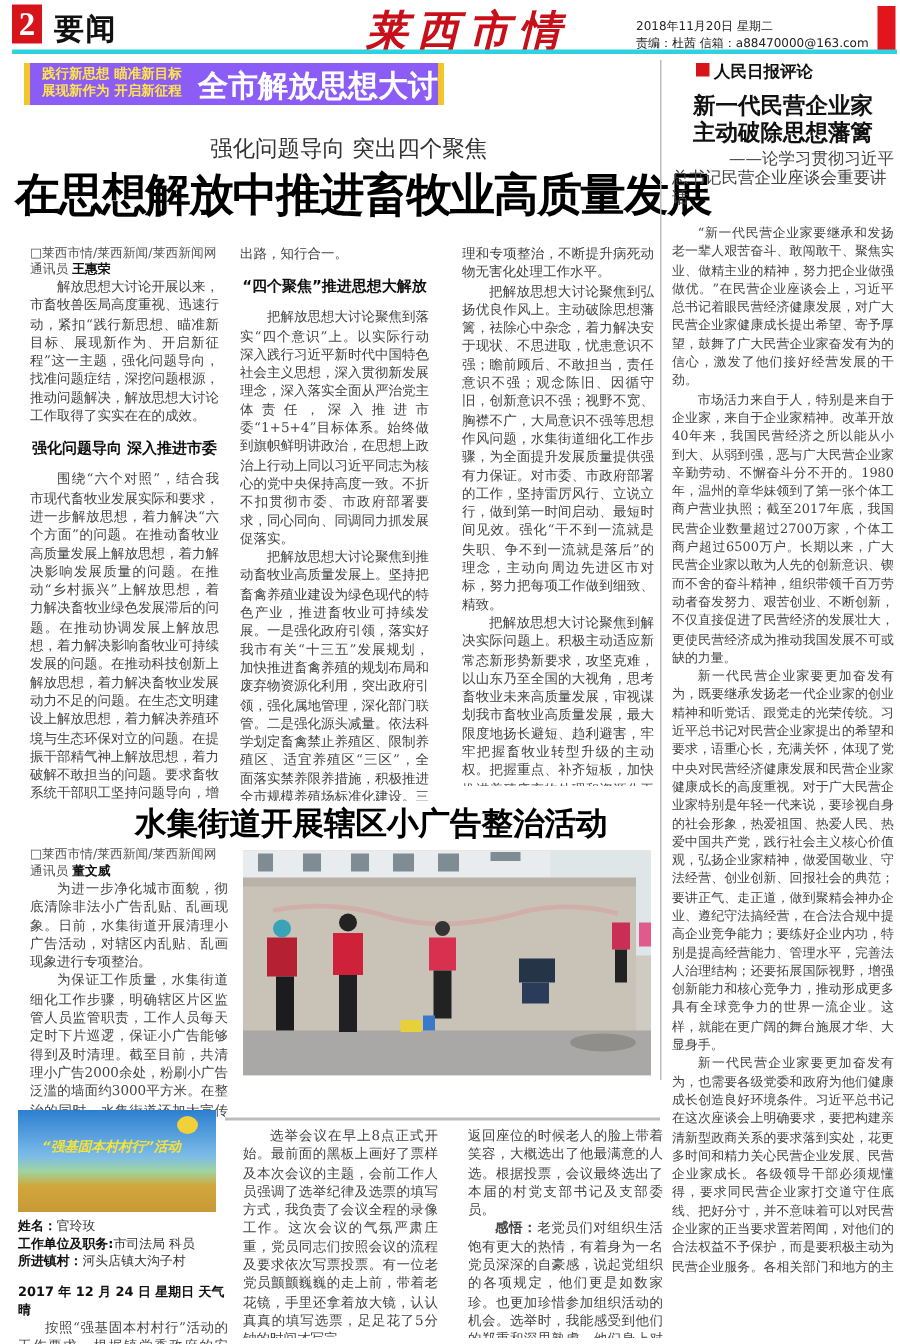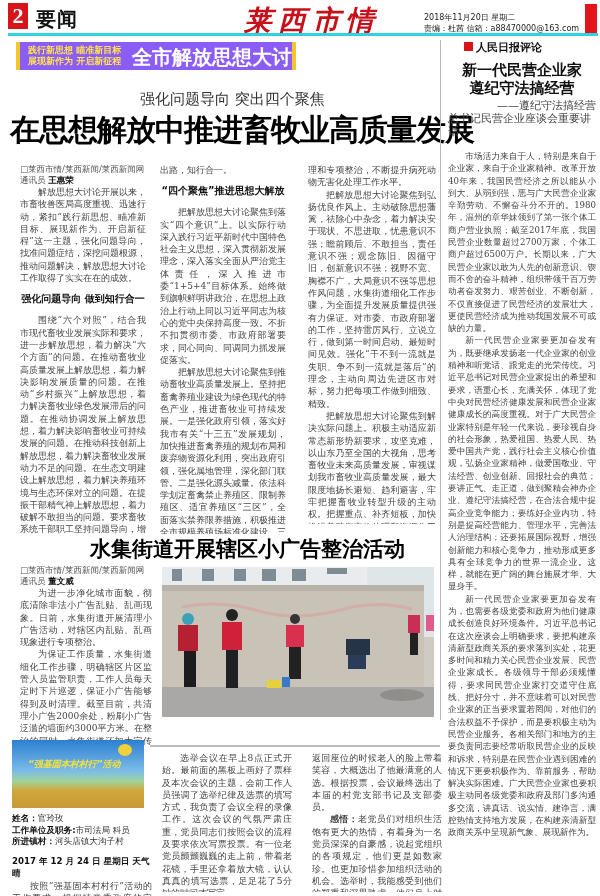--- a/index.html
+++ b/index.html
@@ -74,21 +74,21 @@
 
 <div class="abs" id="kicker">强化问题导向  突出四个聚焦</div>
 <div class="abs" id="headline">在思想解放中推进畜牧业高质量发展</div>
 
 <div class="abs col" id="c1">
   <div class="byline">
     <div>□莱西市情/莱西新闻/莱西新闻网</div>
     <div><span>通讯员</span> <b>王惠荣</b></div>
   </div>
   <p>解放思想大讨论开展以来，市畜牧兽医局高度重视、迅速行动，紧扣“践行新思想、瞄准新目标、展现新作为、开启新征程”这一主题，强化问题导向，找准问题症结，深挖问题根源，推动问题解决，解放思想大讨论工作取得了实实在在的成效。</p>
-  <h4>强化问题导向 做到知行合一</h4>
+  <h4>强化问题导向 深入推进市委</h4>
   <p>围绕“六个对照”，结合我市现代畜牧业发展实际和要求，进一步解放思想，着力解决“六个方面”的问题。在推动畜牧业高质量发展上解放思想，着力解决影响发展质量的问题。在推动“乡村振兴”上解放思想，着力解决畜牧业绿色发展滞后的问题。在推动协调发展上解放思想，着力解决影响畜牧业可持续发展的问题。在推动科技创新上解放思想，着力解决畜牧业发展动力不足的问题。在生态文明建设上解放思想，着力解决养殖环境与生态环保对立的问题。在提振干部精气神上解放思想，着力破解不敢担当的问题。要求畜牧系统干部职工坚持问题导向，增强问题意识，充分认清和把握畜牧业正面临“农业结构调整大变革、养殖区域布局大转移、标准化生产深入推行、养殖污染大治理大修复、畜产品贸易大开放大流通”行业大势，坚持知行合一，着力解决好“市场供给有效性不高、绿色发展可持续性不强、经济效益不佳”三大问题，在思想解放中找办法、找答案、找</p>
 </div>
 
 <div class="abs col" id="c2">
   <p style="text-indent:0">出路，知行合一。</p>
   <h4>“四个聚焦”推进思想大解放</h4>
   <p>把解放思想大讨论聚焦到落实“四个意识”上。以实际行动深入践行习近平新时代中国特色社会主义思想，深入贯彻新发展理念，深入落实全面从严治党主体责任，深入推进市委“1+5+4”目标体系。始终做到旗帜鲜明讲政治，在思想上政治上行动上同以习近平同志为核心的党中央保持高度一致。不折不扣贯彻市委、市政府部署要求，同心同向、同调同力抓发展促落实。</p>
   <p>把解放思想大讨论聚焦到推动畜牧业高质量发展上。坚持把畜禽养殖业建设为绿色现代的特色产业，推进畜牧业可持续发展。一是强化政府引领，落实好我市有关“十三五”发展规划，加快推进畜禽养殖的规划布局和废弃物资源化利用，突出政府引领，强化属地管理，深化部门联管。二是强化源头减量。依法科学划定畜禽禁止养殖区、限制养殖区、适宜养殖区“三区”，全面落实禁养限养措施，积极推进全市规模养殖场标准化建设。三是强化专业处理。加强养殖场粪污处理设施有效利用，实施源头减臭、过程控臭、末端除臭、综合治臭等各项技术措施，扎实开展养殖异味整治。四是强化资源化利用。积极探索养殖废弃物处理和资源化利用技术与模式，在全市范围内推广全量收集还田、清洁回用、微生物处理、臭气控制等技术模式，提升畜禽养殖废弃物资源化利用水平。同时，加强病死动物无害化处</p>
 </div>
 
@@ -96,27 +96,28 @@
   <p style="text-indent:0">理和专项整治，不断提升病死动物无害化处理工作水平。</p>
   <p>把解放思想大讨论聚焦到弘扬优良作风上。主动破除思想藩篱，祛除心中杂念，着力解决安于现状、不思进取，忧患意识不强；瞻前顾后、不敢担当，责任意识不强；观念陈旧、因循守旧，创新意识不强；视野不宽、胸襟不广，大局意识不强等思想作风问题，水集街道细化工作步骤，为全面提升发展质量提供强有力保证。对市委、市政府部署的工作，坚持雷厉风行、立说立行，做到第一时间启动、最短时间见效。强化“干不到一流就是失职、争不到一流就是落后”的理念，主动向周边先进区市对标，努力把每项工作做到细致、精致。</p>
   <p>把解放思想大讨论聚焦到解决实际问题上。积极主动适应新常态新形势新要求，攻坚克难，以山东乃至全国的大视角，思考畜牧业未来高质量发展，审视谋划我市畜牧业高质量发展，最大限度地扬长避短、趋利避害，牢牢把握畜牧业转型升级的主动权。把握重点、补齐短板，加快推进养殖废弃物处理和资源化工作：做好承担青岛市“市办实事”30处规模养殖场废弃物处理设施配建工作；按照市委、市政府部署和要求，结合推进“四减四增”三年行动方案，聚焦畜禽养殖污染等突出问题，以高度的政治责任感，不折不扣做好中央环保督察“回头看”交办的各项工作任务；继续全面落实好“外堵内控”防控策略，把“坚决不能在我市发生非洲猪瘟疫情”的各项措施落到实处。</p>
 </div>
 
 <div class="abs" id="r-rule"></div>
 <div class="abs" id="rcol">
   <div id="rtag"><span class="sq"></span><span>人民日报评论</span></div>
   <div id="rhead">
     <div>新一代民营企业家</div>
-    <div>遵纪守法搞经营</div>
+    <div>主动破除思想藩篱</div>
   </div>
   <div id="rsub">
-    <div class="r">——遵纪守法搞经营</div>
+    <div class="r">——论学习贯彻习近平</div>
     <div>总书记民营企业座谈会重要讲话</div>
   </div>
   <div id="rbody" class="col">
+    <p>“新一代民营企业家要继承和发扬老一辈人艰苦奋斗、敢闯敢干、聚焦实业、做精主业的精神，努力把企业做强做优。”在民营企业座谈会上，习近平总书记着眼民营经济健康发展，对广大民营企业家健康成长提出希望、寄予厚望，鼓舞了广大民营企业家奋发有为的信心，激发了他们接好经营发展的干劲。</p>
     <p>市场活力来自于人，特别是来自于企业家，来自于企业家精神。改革开放40年来，我国民营经济之所以能从小到大、从弱到强，恶与广大民营企业家辛勤劳动、不懈奋斗分不开的。1980年，温州的章华妹领到了第一张个体工商户营业执照；截至2017年底，我国民营企业数量超过2700万家，个体工商户超过6500万户。长期以来，广大民营企业家以敢为人先的创新意识、锲而不舍的奋斗精神，组织带领千百万劳动者奋发努力、艰苦创业、不断创新，不仅直接促进了民营经济的发展壮大，更使民营经济成为推动我国发展不可或缺的力量。</p>
     <p>新一代民营企业家要更加奋发有为，既要继承发扬老一代企业家的创业精神和听党话、跟党走的光荣传统。习近平总书记对民营企业家提出的希望和要求，语重心长，充满关怀，体现了党中央对民营经济健康发展和民营企业家健康成长的高度重视。对于广大民营企业家特别是年轻一代来说，要珍视自身的社会形象，热爱祖国、热爱人民、热爱中国共产党，践行社会主义核心价值观，弘扬企业家精神，做爱国敬业、守法经营、创业创新、回报社会的典范；要讲正气、走正道，做到聚精会神办企业、遵纪守法搞经营，在合法合规中提高企业竞争能力；要练好企业内功，特别是提高经营能力、管理水平，完善法人治理结构；还要拓展国际视野，增强创新能力和核心竞争力，推动形成更多具有全球竞争力的世界一流企业。这样，就能在更广阔的舞台施展才华、大显身手。</p>
     <p>新一代民营企业家要更加奋发有为，也需要各级党委和政府为他们健康成长创造良好环境条件。习近平总书记在这次座谈会上明确要求，要把构建亲清新型政商关系的要求落到实处，花更多时间和精力关心民营企业发展、民营企业家成长。各级领导干部必须规懂得，要求同民营企业家打交道守住底线、把好分寸，并不意味着可以对民营企业家的正当要求置若罔闻，对他们的合法权益不予保护，而是要积极主动为民营企业服务。各相关部门和地方的主要负责同志要经常听取民营企业的反映和诉求，特别是在民营企业遇到困难的情况下更要积极作为、靠前服务，帮助解决实际困难。广大民营企业家也要积极主动同各级党委和政府及部门多沟通多交流，讲真话、说实情、建诤言，满腔热情支持地方发展，在构建亲清新型政商关系中呈现新气象、展现新作为。</p>
 
   </div>
 </div>
 
 <div class="abs" id="h2">水集街道开展辖区小广告整治活动</div>
 <div class="abs col" id="c4">
   <div class="byline">

